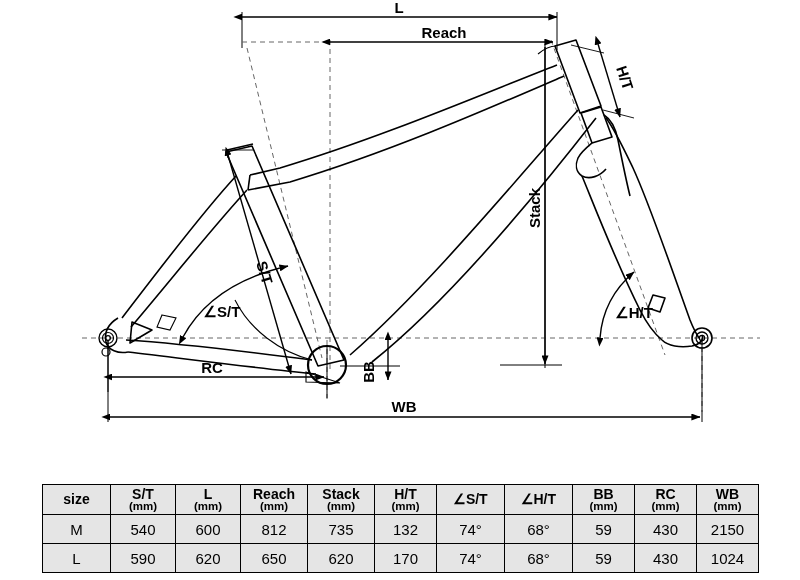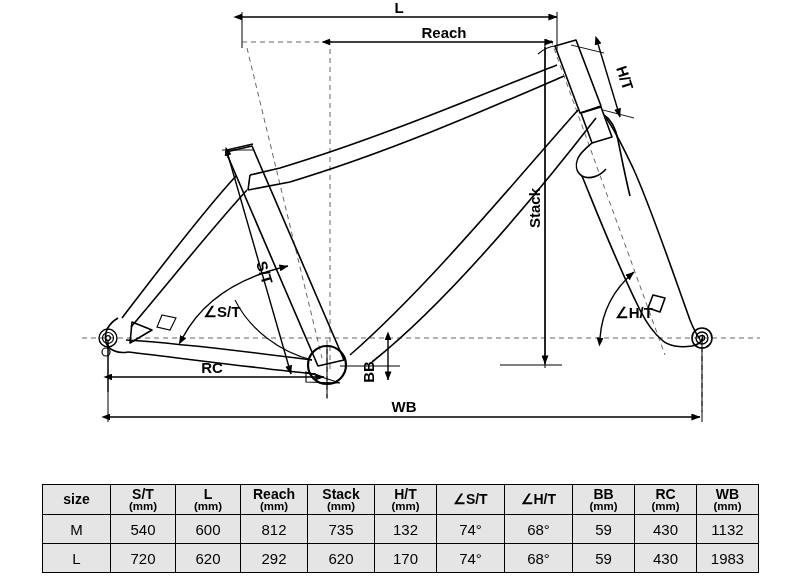--- a/index.html
+++ b/index.html
@@ -316,32 +316,32 @@
           <td>M</td>
           <td>540</td>
           <td>600</td>
           <td>812</td>
           <td>735</td>
           <td>132</td>
           <td>74°</td>
           <td>68°</td>
           <td>59</td>
           <td>430</td>
-          <td>1132</td>
+          <td>2150</td>
         </tr>
         <tr>
           <td>L</td>
-          <td>720</td>
+          <td>590</td>
           <td>620</td>
-          <td>292</td>
+          <td>650</td>
           <td>620</td>
           <td>170</td>
           <td>74°</td>
           <td>68°</td>
           <td>59</td>
           <td>430</td>
-          <td>1983</td>
+          <td>1024</td>
         </tr>
       </tbody>
     </table>
   </div>
 
 </div>
 
 </body></html>

